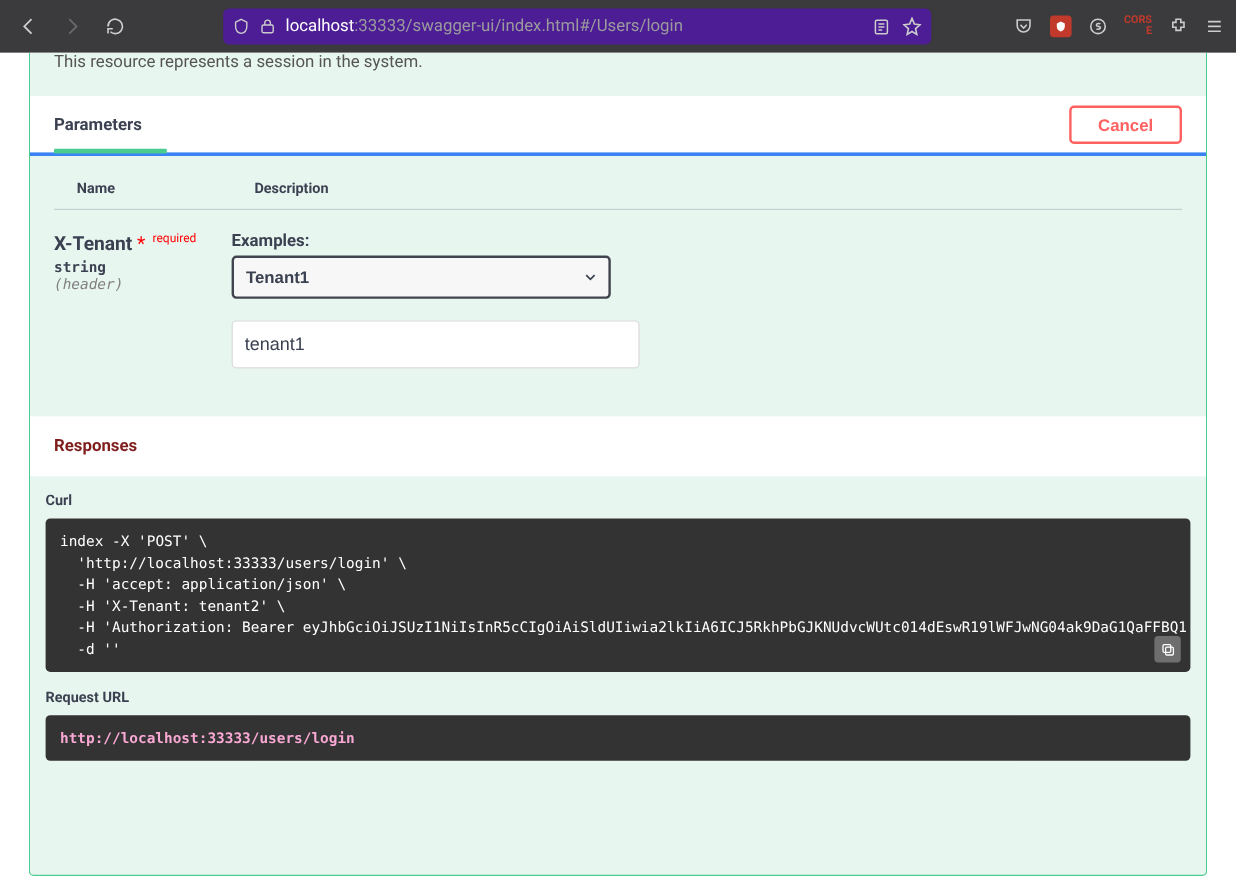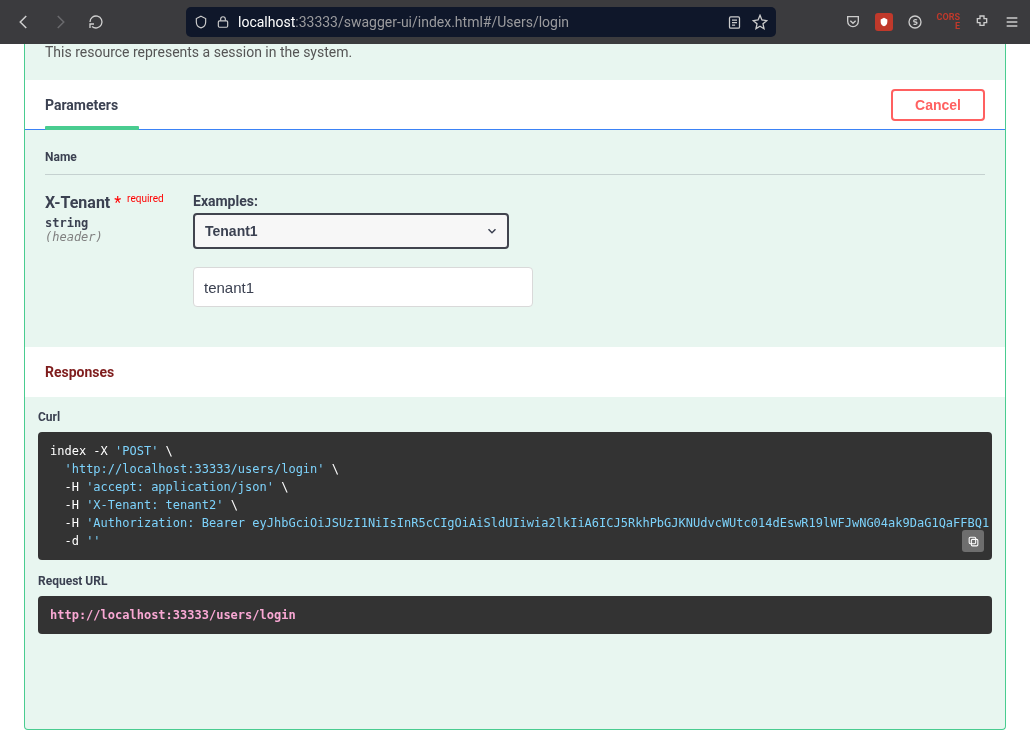--- a/index.html
+++ b/index.html
@@ -2,40 +2,40 @@
 <html><head>
 <meta charset="utf-8">
 <style>
   * { box-sizing: border-box; margin: 0; padding: 0; }
   html, body { width: 1030px; height: 730px; overflow: hidden; font-family: -apple-system, BlinkMacSystemFont, "Segoe UI", Roboto, "Helvetica Neue", Arial, sans-serif; background: #fff; }
   
   .browser-chrome { height: 44px; background: #3b3b3e; display: flex; align-items: center; padding: 0 10px; gap: 8px; }
   .nav-btn { width: 28px; height: 28px; display: flex; align-items: center; justify-content: center; color: #d0d0d0; border-radius: 4px; }
   .nav-btn.disabled { color: #6a6a6d; }
   .spacer-sm { width: 60px; }
-  .url-bar { flex: 0 0 590px; height: 30px; background: #0f172a; border-radius: 5px; display: flex; align-items: center; padding: 0 8px; gap: 8px; color: #ddd; font-size: 14px; }
+  .url-bar { flex: 0 0 590px; height: 30px; background: #4c1d95; border-radius: 5px; display: flex; align-items: center; padding: 0 8px; gap: 8px; color: #ddd; font-size: 14px; }
   .url-text { flex: 1; white-space: nowrap; overflow: hidden; }
   .url-text .host { color: #fff; }
   .url-text .rest { color: #9b9b9e; }
   .url-right { display:flex; align-items:center; gap:10px; }
   .tool-icons { margin-left: auto; display: flex; align-items: center; gap: 14px; color: #d0d0d0; }
   .tool-icons .red-badge { background:#c0392b; width:18px; height:18px; border-radius:3px; display:flex; align-items:center; justify-content:center; font-size:9px; color:#fff; }
   .tool-icons .cors { color:#c0392b; font-size:9px; font-weight:700; text-align:right; line-height:1; }
   
   .page { height: calc(730px - 44px); overflow: hidden; background:#fff; padding: 0 0; }
   .card { margin: 0 24px; border: 1px solid #49cc90; border-top: none; background: #e8f6f0; border-bottom-left-radius: 4px; border-bottom-right-radius: 4px; height: 100%; overflow: hidden; }
   .desc-bar { padding: 0 28px 20px 20px; color: #3b4151; font-size: 14px; }
   .desc-bar p { color:#555; }
-  .section-header { background: #fff; height: 50px; display: flex; align-items: center; justify-content: space-between; padding: 0 20px; border-bottom: 1px solid #3b82f6; position: relative;}
+  .section-header { background: #fff; height: 50px; display: flex; align-items: center; justify-content: space-between; padding: 0 20px; border-bottom: 3px solid #3b82f6; position: relative;}
   .section-header h4 { font-size: 14px; color: #3b4151; font-weight: 700; }
   .tab-underline { position:absolute; bottom:-1px; left:20px; width:94px; height:4px; background:#49cc90; border-radius:1px; }
   .cancel-btn { border: 2px solid #ff6060; color: #ff6060; background: transparent; font-weight:700; font-size:14px; padding: 6px 22px; border-radius: 4px; cursor: pointer; }
   .params-body { padding: 20px; }
   .param-head { display:flex; border-bottom:1px solid rgba(59,65,81,0.2); padding-bottom:10px; margin-bottom:18px; font-size:12px; font-weight:700; color:#3b4151;}
-  .col-name { width:148px; }
+  .col-name { width:148px;margin-left:19px; }
   .col-desc { flex:1; }
   .param-row { display:flex; }
   .param-name { width:148px; }
   .param-name .pname { font-size:16px; font-weight:700; color:#3b4151; }
   .param-name .star { color:#ff0000; }
   .param-name .req { color:#ff0000; font-size:10px; font-weight:400; vertical-align: super; margin-left:2px;}
   .param-name .ptype { font-family: ui-monospace, Menlo, Consolas, monospace; font-size:12px; font-weight:700; color:#3b4151; margin-top:4px;}
   .param-name .pin { font-family: ui-monospace, Menlo, Consolas, monospace; font-size:12px; color:#808080; font-style:italic; margin-top:0;}
   .param-desc { flex:1; }
   .param-desc label { font-weight:700; font-size:14px; color:#3b4151; display:block; margin-bottom:4px;}
@@ -44,21 +44,21 @@
   .select-wrap .chev { position:absolute; right:10px; top:50%; transform:translateY(-50%); pointer-events:none; }
   .text-input { width:340px; height:40px; border:1px solid #d9d9d9; border-radius:4px; background:#fff; padding:0 10px; font-size:15px; color:#3b4151; margin-top:18px;}
   .exec-row { display:flex; margin:30px 10px 0 10px; }
   .btn-exec { flex:1; height:32px; background:#4990e2; color:#fff; border:none; font-weight:700; font-size:14px; border-top-left-radius:4px; border-bottom-left-radius:4px; cursor:pointer; }
   .btn-clear { flex:1; height:32px; background:#fff; border:1px solid #555; color:#3b4151; font-weight:600; font-size:14px; border-top-right-radius:4px; border-bottom-right-radius:4px; cursor:pointer; border-left:none; }
   .responses-header { background:#fff; height:50px; display:flex; align-items:center; padding:0 20px; margin-top:20px; }
   .responses-header h4 { font-size:14px; color:#7f1d1d; font-weight:700;}
   .resp-body { padding: 13px; }
   .resp-body h5 { font-size:12px; font-weight:700; color:#3b4151; margin-bottom:8px; }
   .code-block { background:#333333; border-radius:4px; padding:10px 12px; font-family: ui-monospace, Menlo, Consolas, monospace; font-size:12px; color:#fff; white-space:pre; overflow:hidden; position:relative; line-height:1.5;}
-  .code-block .str { color:#7dd3fc; }
+  .code-block .str { color:#ffffff; }
   .code-block .copy { position:absolute; right:8px; bottom:8px; width:22px; height:22px; background:#6e6e6e; border-radius:3px; display:flex; align-items:center; justify-content:center; cursor:pointer; }
   .req-url-block { background:#333333; border-radius:4px; padding:12px 12px; font-family: ui-monospace, Menlo, Consolas, monospace; font-size:12px; color:#f9a8d4; font-weight:700; margin-top:8px; }
   .mt14 { margin-top:14px; }
   svg { display:block; }
 </style>
 </head>
 <body>
 
 <div class="browser-chrome">
   <div class="nav-btn">
@@ -147,20 +147,21 @@
 
     <div class="section-header">
       <h4>Parameters</h4>
       <button class="cancel-btn">Cancel</button>
       <div class="tab-underline"></div>
     </div>
 
     <div class="params-body">
       <div class="param-head">
         <div class="col-name">Name</div>
+        <div class="col-desc">Description</div>
       </div>
 
       <div class="param-row">
         <div class="param-name">
           <div>
             <span class="pname">X-Tenant</span>
             <span class="star">*</span>
             <span class="req">required</span>
           </div>
           <div class="ptype">string</div>

